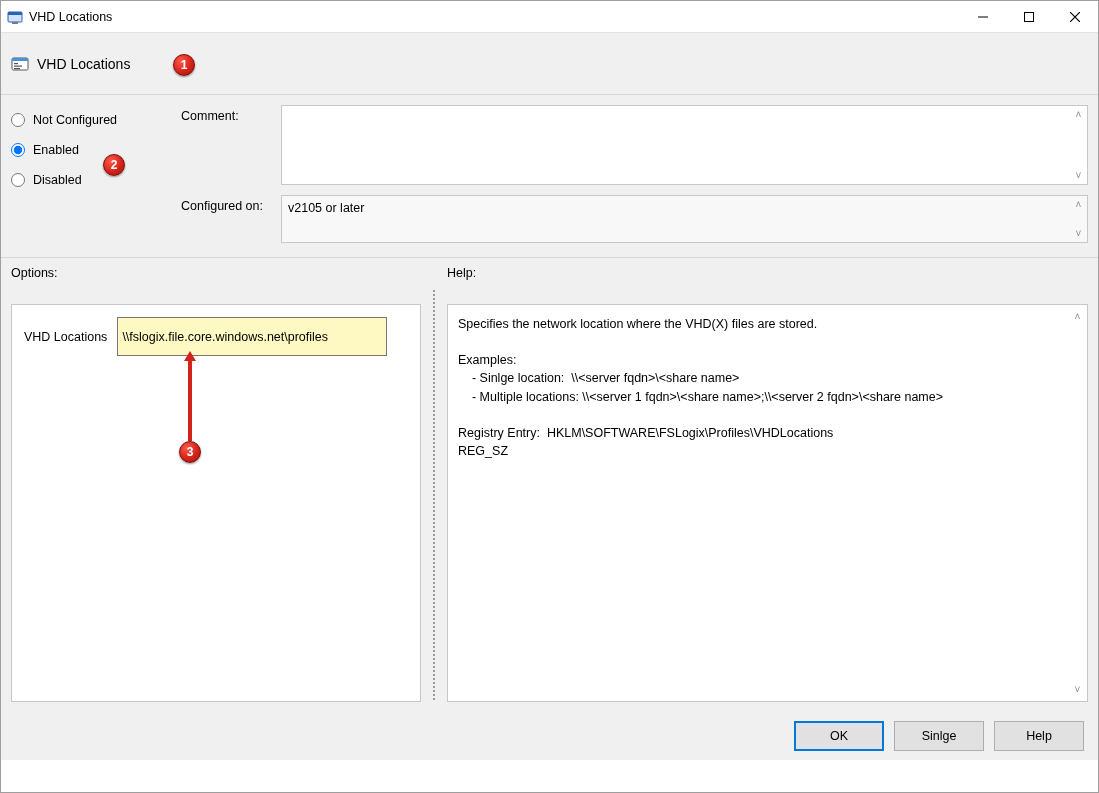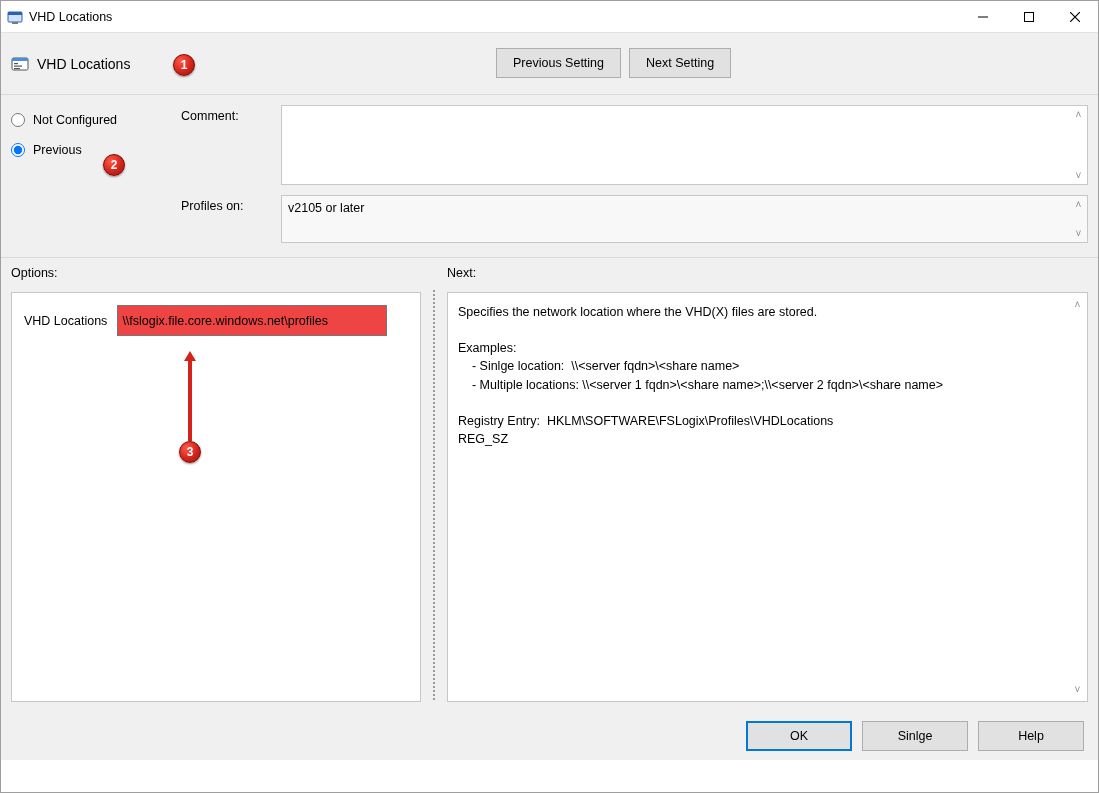--- a/index.html
+++ b/index.html
@@ -146,21 +146,21 @@
     height: 454px;
     background: #f0f0f0;
   }
   .options-pane, .help-pane {
     display: flex;
     flex-direction: column;
     padding: 8px 10px 10px 10px;
   }
   .options-pane { width: 430px; }
   .help-pane    { flex: 1; }
-  .pane-title { margin-bottom: 12px; }
+  .pane-title { margin-bottom: 24px; }
 
   .pane-body {
     flex: 1;
     border: 1px solid #c7c7c7;
     background: #fff;
     padding: 12px 12px;
     overflow: hidden;
     position: relative;
   }
   .help-pane .pane-body {
@@ -179,44 +179,44 @@
   }
 
   .opt-row {
     display: flex;
     align-items: center;
     gap: 10px;
   }
   .opt-input {
     font-family: inherit;
     font-size: 12.5px;
-    height: 31px;
+    height: 39px;
     padding: 0 4px;
     border: 1px solid #767676;
-    background: #ef4444;
+    background: #fef9c3;
     width: 270px;
   }
 
   .help-text {
     white-space: pre-wrap;
     line-height: 1.45;
   }
 
   
   .footer {
     height: 48px;
     background: #f0f0f0;
     display: flex;
     align-items: center;
     justify-content: flex-end;
     gap: 10px;
     padding-right: 14px;
   }
   .footer .winbtn {
-    width: 106px;
+    width: 90px;
     text-align: center;
     padding: 0;
   }
   .footer .winbtn.primary {
     border: 2px solid #0078d7;
     background: #e1e1e1;
   }
 
   
   .callout {
@@ -288,47 +288,47 @@
     <svg width="18" height="18" viewBox="0 0 18 18">
       <rect x="1" y="3" width="16" height="12" rx="1.5" fill="#fff" stroke="#555"></rect>
       <rect x="1" y="3" width="16" height="3" fill="#4a90d9"></rect>
       <rect x="3" y="8" width="4" height="1.2" fill="#555"></rect>
       <rect x="3" y="10.5" width="8" height="1.2" fill="#555"></rect>
       <rect x="3" y="13" width="6" height="1.2" fill="#555"></rect>
     </svg>
   </span>
   <span class="policy-name">VHD Locations</span>
 
-  <div class="nav-buttons">
-    <button class="winbtn">Previous Setting</button>
-    <button class="winbtn">Next Setting</button>
-  </div>
 </div>
 
 <div class="settings-area">
   <div class="radio-col">
     <div class="radio-row">
       <input type="radio" name="st" id="r-nc" style="">
       <label for="r-nc">Not Configured</label>
     </div>
     <div class="radio-row">
       <input type="radio" name="st" id="r-en" checked="" style="">
-      <label for="r-en">Previous</label>
+      <label for="r-en">Enabled</label>
+    </div>
+    <div class="radio-row">
+      <input type="radio" name="st" id="r-di" style="">
+      <label for="r-di">Disabled</label>
     </div>
   </div>
 
   <div class="fields-col">
     <div class="field-label">Comment:</div>
     <div class="box-wrap">
       <textarea class="sunken-box" style=""></textarea>
       <span class="fake-scroll-up">˄</span>
       <span class="fake-scroll-down">˅</span>
     </div>
 
-    <div class="field-label">Profiles on:</div>
+    <div class="field-label">Configured on:</div>
     <div class="box-wrap">
       <div class="sunken-box sunken-ro">v2105 or later</div>
       <span class="fake-scroll-up">˄</span>
       <span class="fake-scroll-down">˅</span>
     </div>
   </div>
 </div>
 
 <div class="lower">
   <div class="options-pane">
@@ -337,21 +337,21 @@
       <div class="opt-row">
         <span>VHD Locations</span>
         <input class="opt-input" type="text" value="\\fslogix.file.core.windows.net\profiles" style="">
       </div>
     </div>
   </div>
 
   <div class="splitter"></div>
 
   <div class="help-pane">
-    <div class="pane-title">Next:</div>
+    <div class="pane-title">Help:</div>
     <div class="pane-body">
       <div class="help-text">Specifies the network location where the VHD(X) files are stored.
 
 Examples:
     - Sinlge location:  \\&lt;server fqdn&gt;\&lt;share name&gt;
     - Multiple locations: \\&lt;server 1 fqdn&gt;\&lt;share name&gt;;\\&lt;server 2 fqdn&gt;\&lt;share name&gt;
 
 Registry Entry:  HKLM\SOFTWARE\FSLogix\Profiles\VHDLocations
 REG_SZ</div>
       <span class="fake-scroll-up" style="top:4px">˄</span>

